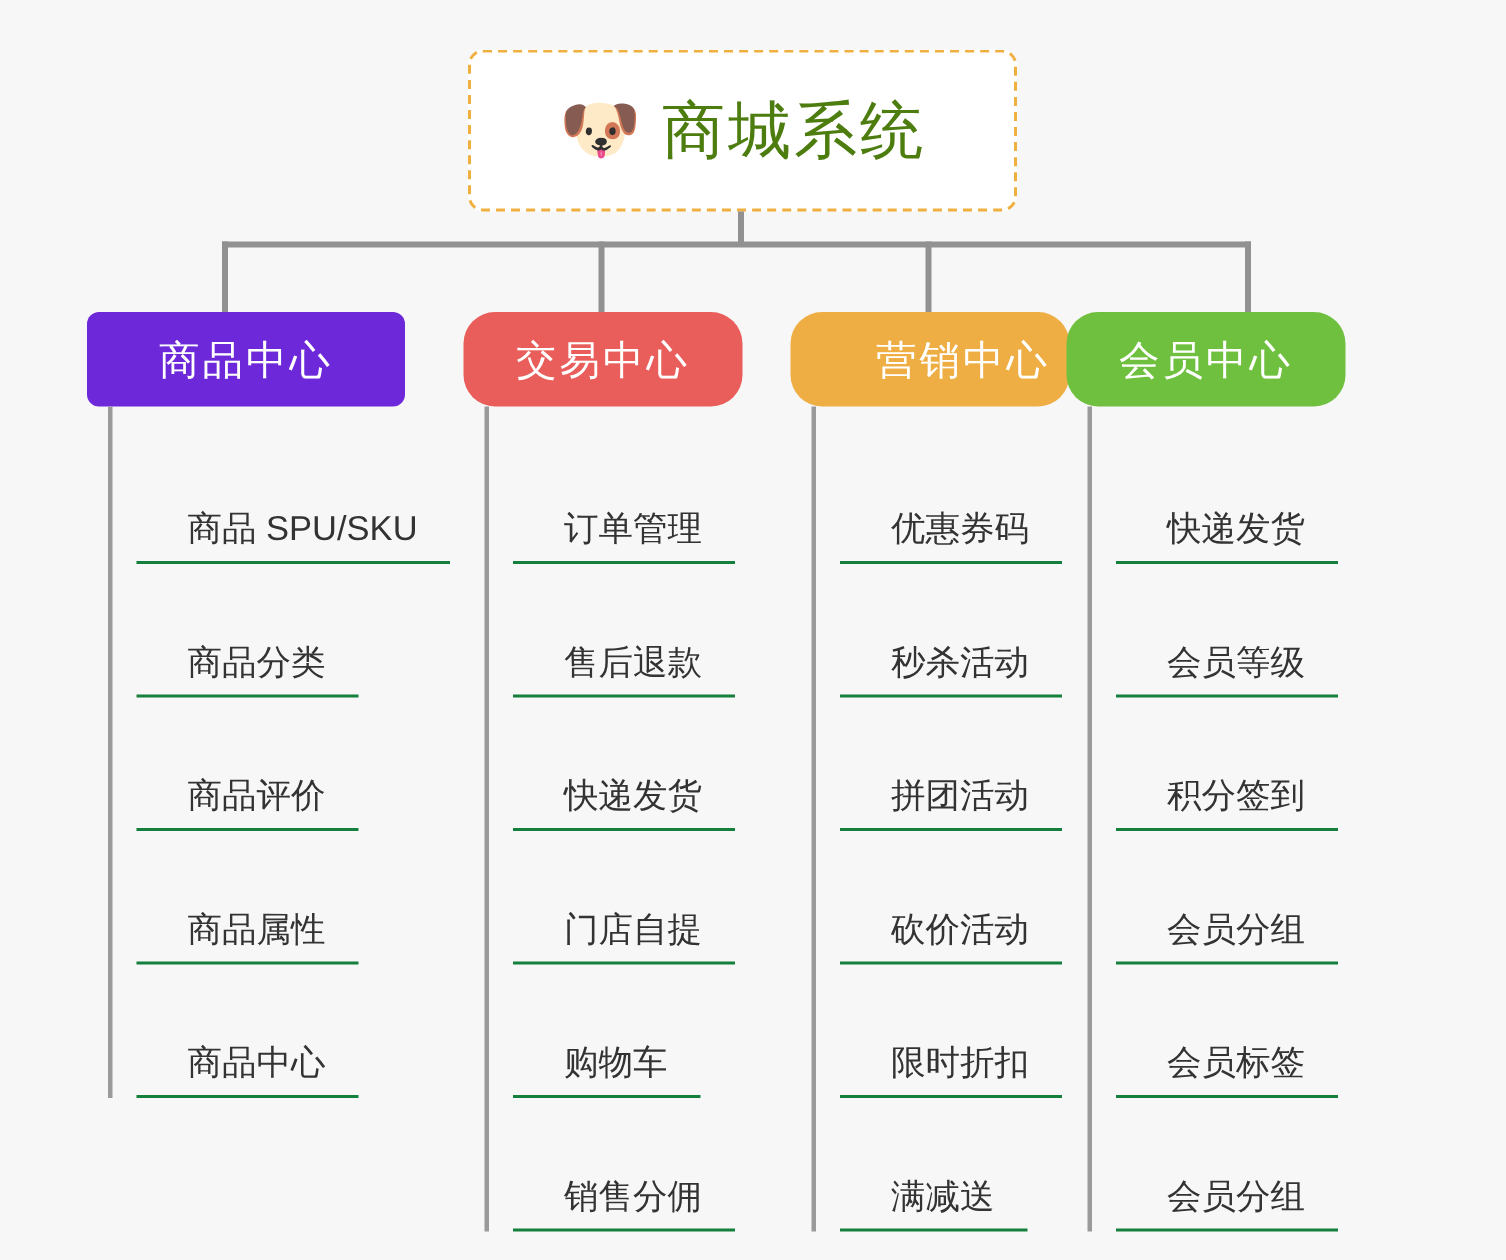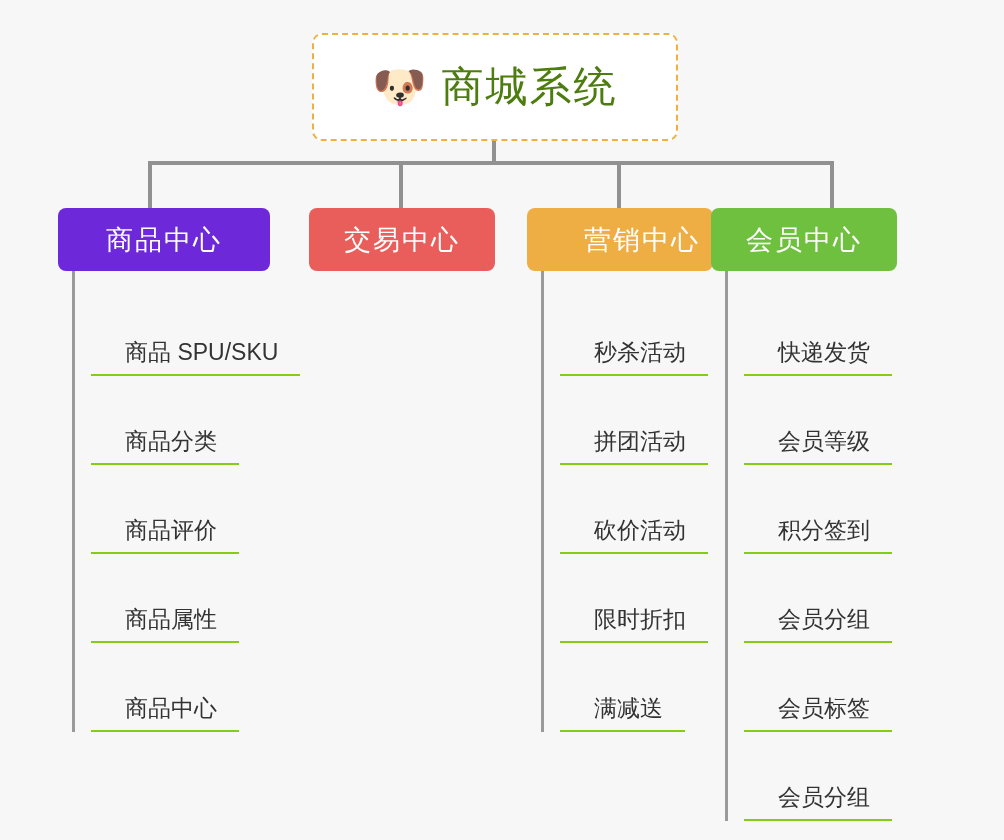--- a/index.html
+++ b/index.html
@@ -82,20 +82,21 @@
     display: flex;
     align-items: center;
     justify-content: center;
     color: #ffffff;
     font-size: 27px;
     letter-spacing: 2px;
     box-sizing: border-box;
   }
   .col-header.w-narrow {
     width: 186px;
+    border-radius: 21px;
   }
 
   
   .leaf-list {
     position: relative;
     margin-top: 0;
     padding-top: 16px;
     padding-left: 18px;
     border-left: 3px solid #9a9a9a;
     margin-left: 14px;
@@ -106,21 +107,21 @@
     box-sizing: border-box;
     display: flex;
     align-items: flex-end;
     padding-left: 16px;
   }
   .leaf-label {
     font-size: 23px;
     color: #333333;
     white-space: nowrap;
     padding-bottom: 6px;
-    border-bottom: 2px solid #84cc16;
+    border-bottom: 2px solid #15803d;
     display: inline-block;
     padding-right: 22px;
     margin-left: -18px;
     padding-left: 34px;
   }
 </style>
 </head>
 <body>
 
 <div id="stage">
@@ -157,28 +158,51 @@
       <div class="leaf-item">
           <span class="leaf-label">商品中心</span>
         </div>
     </div>
   </div>
 
   <div class="column" style="left:309px;">
     <div class="col-header w-narrow" style="background:#e95e5a;">
       <span>交易中心</span>
     </div>
+    <div class="leaf-list">
+      <div class="leaf-item">
+          <span class="leaf-label">订单管理</span>
+        </div>
+      <div class="leaf-item">
+          <span class="leaf-label">售后退款</span>
+        </div>
+      <div class="leaf-item">
+          <span class="leaf-label">快递发货</span>
+        </div>
+      <div class="leaf-item">
+          <span class="leaf-label">门店自提</span>
+        </div>
+      <div class="leaf-item">
+          <span class="leaf-label">购物车</span>
+        </div>
+      <div class="leaf-item">
+          <span class="leaf-label">销售分佣</span>
+        </div>
+    </div>
   </div>
 
   <div class="column" style="left:527px;">
     <div class="col-header w-narrow" style="background:#eeae43;padding-left:44px;">
       <span>营销中心</span>
     </div>
     <div class="leaf-list">
       <div class="leaf-item">
+          <span class="leaf-label">优惠券码</span>
+        </div>
+      <div class="leaf-item">
           <span class="leaf-label">秒杀活动</span>
         </div>
       <div class="leaf-item">
           <span class="leaf-label">拼团活动</span>
         </div>
       <div class="leaf-item">
           <span class="leaf-label">砍价活动</span>
         </div>
       <div class="leaf-item">
           <span class="leaf-label">限时折扣</span>

